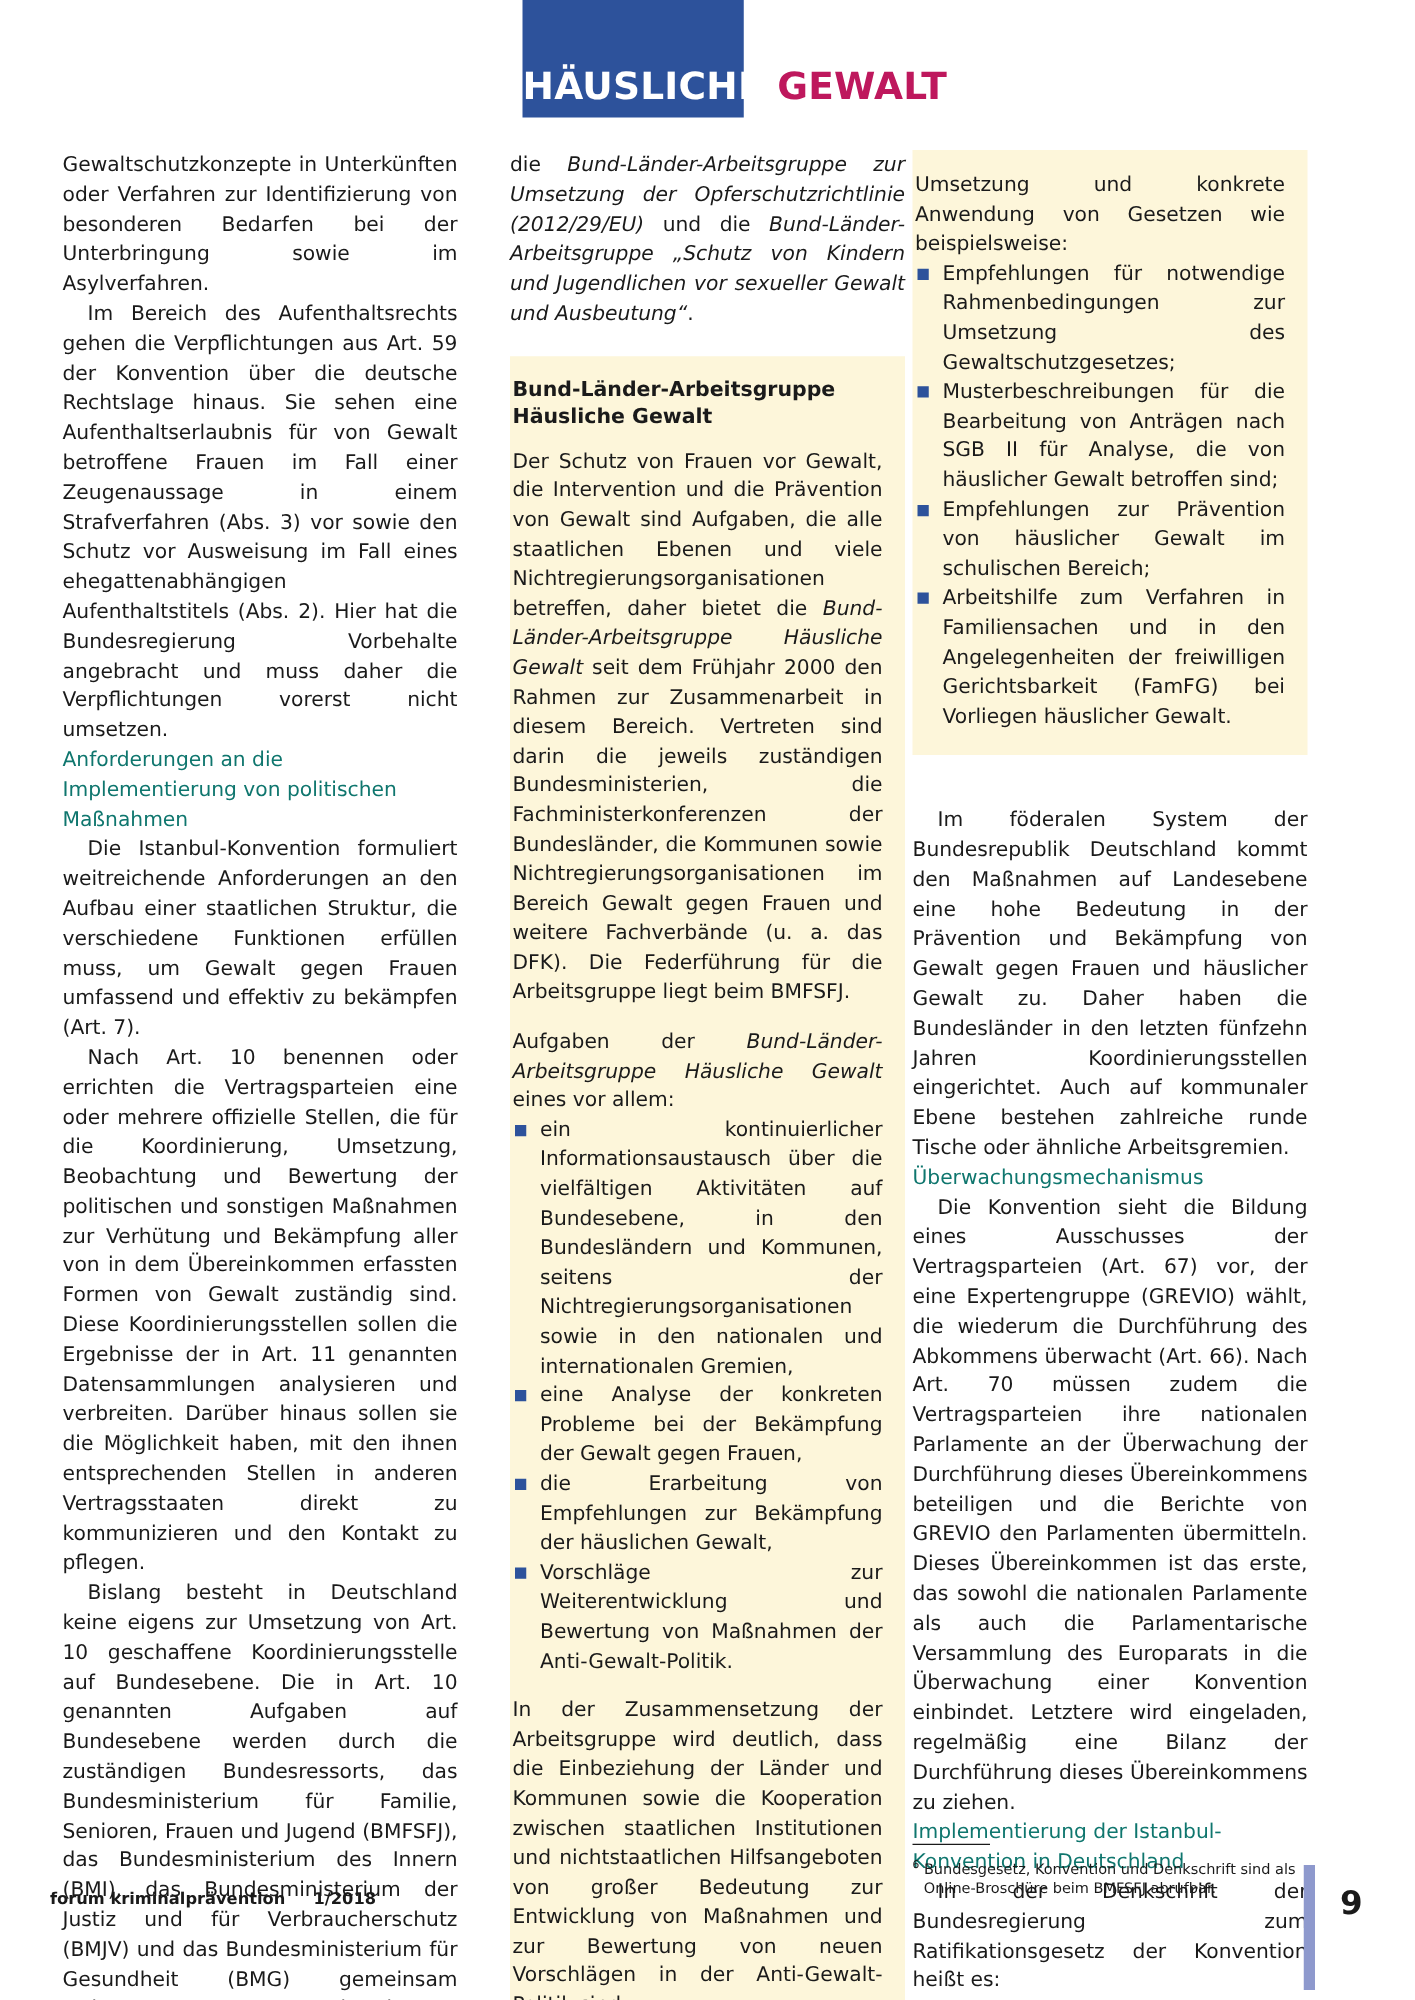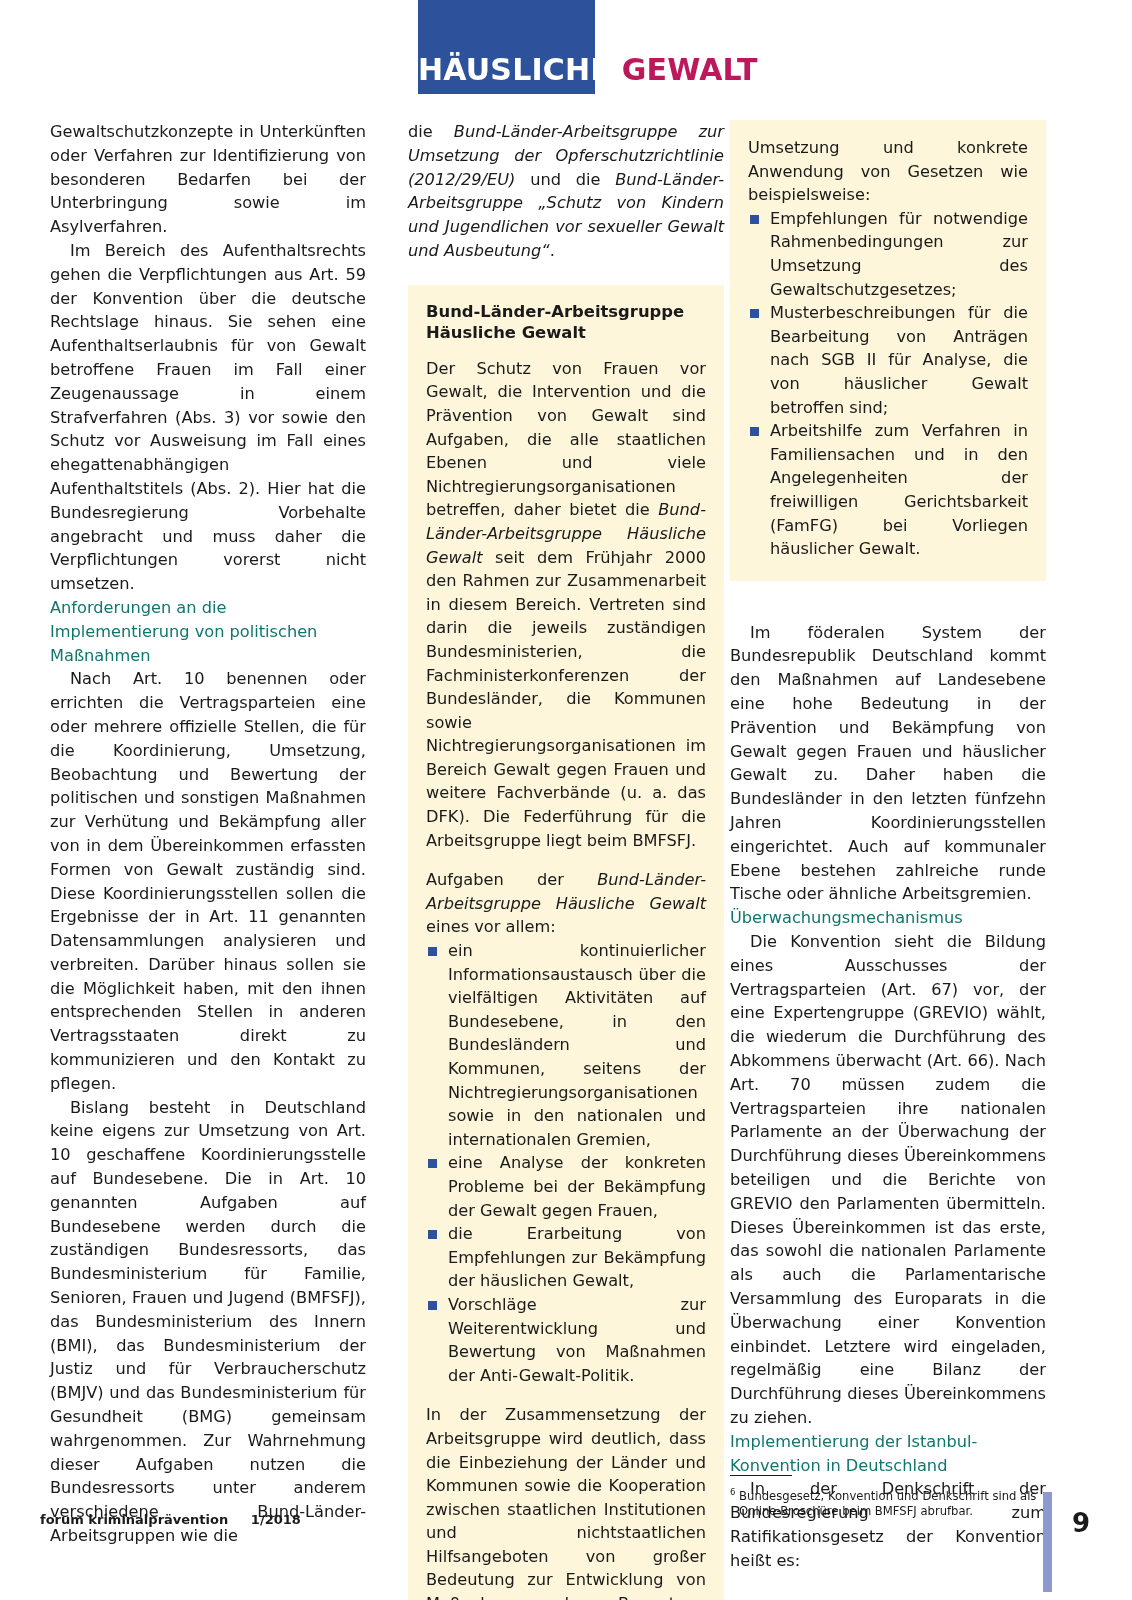--- a/index.html
+++ b/index.html
@@ -80,21 +80,21 @@
     font-size: 16.2px;
     line-height: 23.8px;
     font-weight: normal;
     text-align: left;
   }
   .gap-before { margin-top: 22px; }
 
   
   .box {
     background: #fdf6da;
-    padding: 16px 18px 20px 18px;
+    padding: 16px 18px 20px 2px;
   }
   .box p {
     font-size: 16.2px;
     line-height: 23.6px;
   }
   .box-title {
     margin: 0 0 14px 0;
     font-size: 16.4px;
     line-height: 21px;
     font-weight: bold;
@@ -191,20 +191,21 @@
   </div>
 </div>
 
 <div class="columns">
 
   <div class="col col1">
     <p>Gewaltschutzkonzepte in Unterkünften oder Verfahren zur Identifizierung von besonderen Bedarfen bei der Unterbringung sowie im Asylverfahren.</p>
     <p class="ind">Im Bereich des Aufenthaltsrechts gehen die Verpflichtungen aus Art. 59 der Konvention über die deutsche Rechtslage hinaus. Sie sehen eine Aufenthaltserlaubnis für von Gewalt betroffene Frauen im Fall einer Zeugenaussage in einem Strafverfahren (Abs. 3) vor sowie den Schutz vor Ausweisung im Fall eines ehegattenabhängigen Aufenthaltstitels (Abs. 2). Hier hat die Bundesregierung Vorbehalte angebracht und muss daher die Verpflichtungen vorerst nicht umsetzen.</p>
 
     <h3 class="sub gap-before">Anforderungen an die Implementierung von politischen Maßnahmen</h3>
+    <p class="ind">Die Istanbul-Konvention formuliert weitreichende Anforderungen an den Aufbau einer staatlichen Struktur, die verschiedene Funktionen erfüllen muss, um Gewalt gegen Frauen umfassend und effektiv zu bekämpfen (Art. 7).</p>
     <p class="ind">Nach Art. 10 benennen oder errichten die Vertragsparteien eine oder mehrere offizielle Stellen, die für die Koordinierung, Umsetzung, Beobachtung und Bewertung der politischen und sonstigen Maßnahmen zur Verhütung und Bekämpfung aller von in dem Übereinkommen erfassten Formen von Gewalt zuständig sind. Diese Koordinierungsstellen sollen die Ergebnisse der in Art. 11 genannten Datensammlungen analysieren und verbreiten. Darüber hinaus sollen sie die Möglichkeit haben, mit den ihnen entsprechenden Stellen in anderen Vertragsstaaten direkt zu kommunizieren und den Kontakt zu pflegen.</p>
     <p class="ind"><span>Bislang besteht in Deutschland keine eigens zur Umsetzung von Art. 10 geschaffene Koordinierungsstelle auf Bundesebene. Die in Art. 10 genannten Aufgaben auf Bundesebene werden durch die zuständigen Bundesressorts, das Bundesministerium für Familie, Senioren, Frauen und Jugend (BMFSFJ), das Bundesministerium des Innern (BMI), das Bundesministerium der Justiz und für Verbraucherschutz (BMJV) und das Bundesministerium für Gesundheit (BMG) gemeinsam wahrgenommen. Zur Wahrnehmung dieser Aufgaben nutzen die Bundesressorts unter anderem verschiedene Bund-Länder-Arbeitsgruppen wie die </span></p>
   </div>
 
   <div class="col col2">
     <p><span>die </span><span class="it">Bund-Länder-Arbeitsgruppe zur Umsetzung der Opferschutzrichtlinie (2012/29/EU)</span><span> und die </span><span class="it">Bund-Länder-Arbeitsgruppe „Schutz von Kindern und Jugendlichen vor sexueller Gewalt und Ausbeutung“</span><span>.</span></p>
 
     <div class="box" style="margin-top:22px;">
       <div class="box-title">
         <span>Bund-Länder-Arbeitsgruppe</span><br>
@@ -226,20 +227,21 @@
 
     </div>
   </div>
 
   <div class="col col3">
     <div class="box">
       <p>Umsetzung und konkrete Anwendung von Gesetzen wie beispielsweise:</p>
       <ul class="bl" style="margin-top:0;">
         <li>Empfehlungen für notwendige Rahmenbedingungen zur Umsetzung des Gewaltschutzgesetzes;</li>
         <li>Musterbeschreibungen für die Bearbeitung von Anträgen nach SGB II für Analyse, die von häuslicher Gewalt betroffen sind;</li>
+        <li>Empfehlungen zur Prävention von häuslicher Gewalt im schulischen Bereich;</li>
         <li>Arbeitshilfe zum Verfahren in Familiensachen und in den Angelegenheiten der freiwilligen Gerichtsbarkeit (FamFG) bei Vorliegen häuslicher Gewalt.</li>
       </ul>
     </div>
 
     <p class="ind" style="margin-top:40px;">Im föderalen System der Bundesrepublik Deutschland kommt den Maßnahmen auf Landesebene eine hohe Bedeutung in der Prävention und Bekämpfung von Gewalt gegen Frauen und häuslicher Gewalt zu. Daher haben die Bundesländer in den letzten fünfzehn Jahren Koordinierungsstellen eingerichtet. Auch auf kommunaler Ebene bestehen zahlreiche runde Tische oder ähnliche Arbeitsgremien.</p>
 
     <h3 class="sub gap-before">Überwachungsmechanismus</h3>
     <p class="ind">Die Konvention sieht die Bildung eines Ausschusses der Vertragsparteien (Art. 67) vor, der eine Expertengruppe (GREVIO) wählt, die wiederum die Durchführung des Abkommens überwacht (Art. 66). Nach Art. 70 müssen zudem die Vertragsparteien ihre nationalen Parlamente an der Überwachung der Durchführung dieses Übereinkommens beteiligen und die Berichte von GREVIO den Parlamenten übermitteln. Dieses Übereinkommen ist das erste, das sowohl die nationalen Parlamente als auch die Parlamentarische Versammlung des Europarats in die Überwachung einer Konvention einbindet. Letztere wird eingeladen, regelmäßig eine Bilanz der Durchführung dieses Übereinkommens zu ziehen.</p>
 
     <h3 class="sub gap-before">Implementierung der Istanbul-Konvention in Deutschland</h3>

